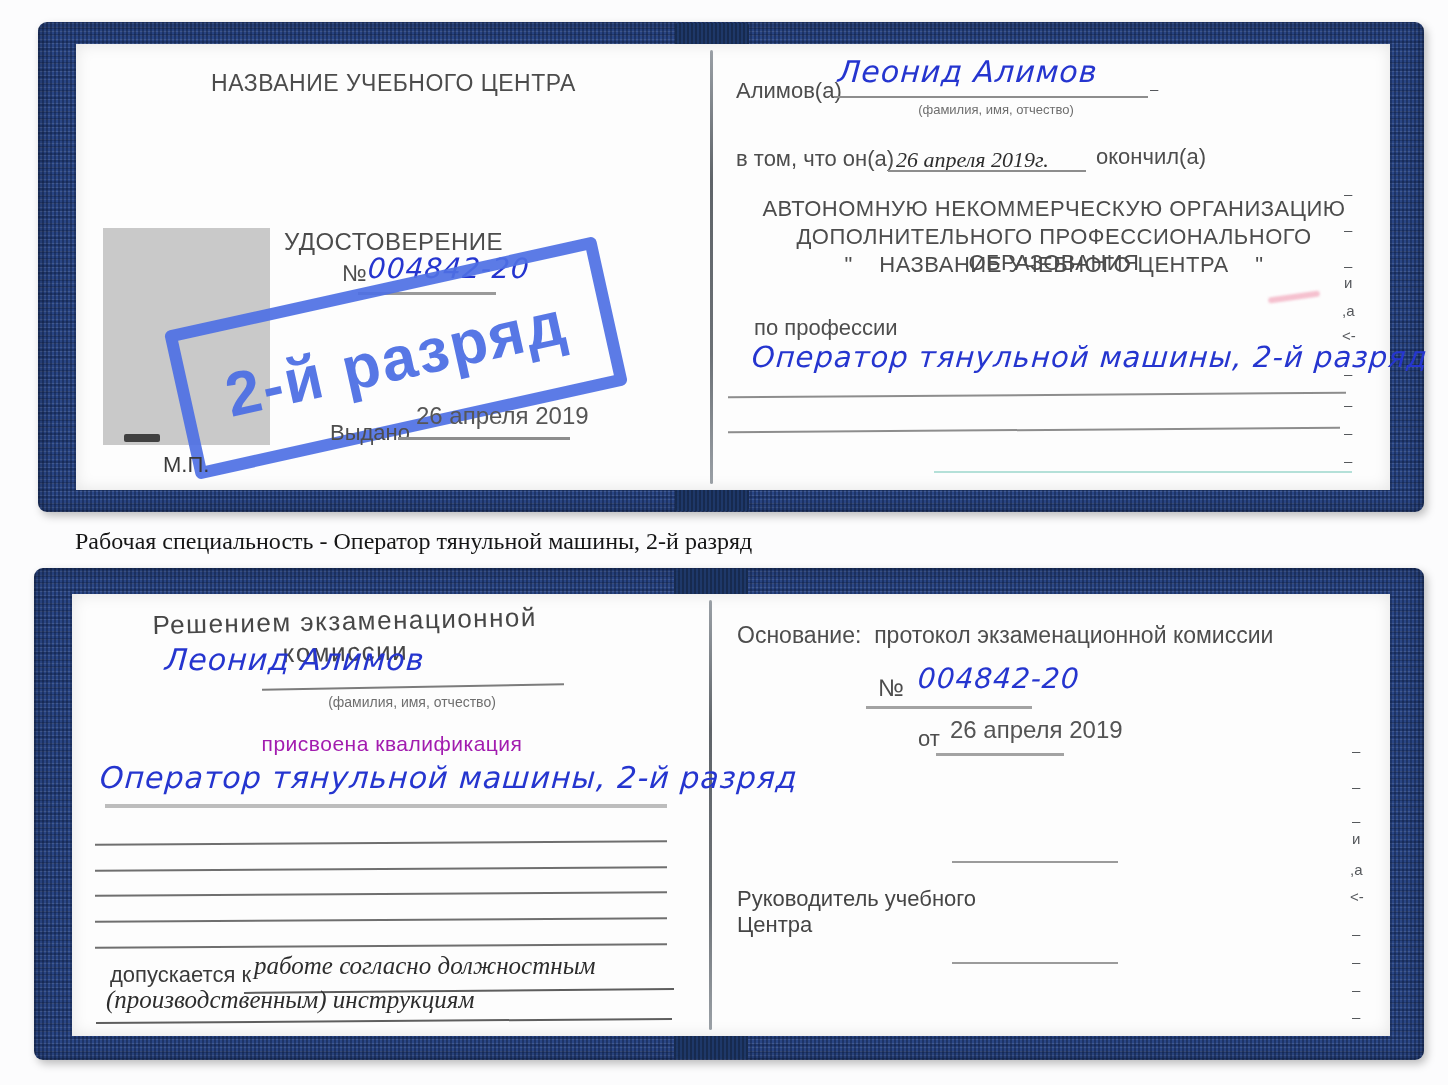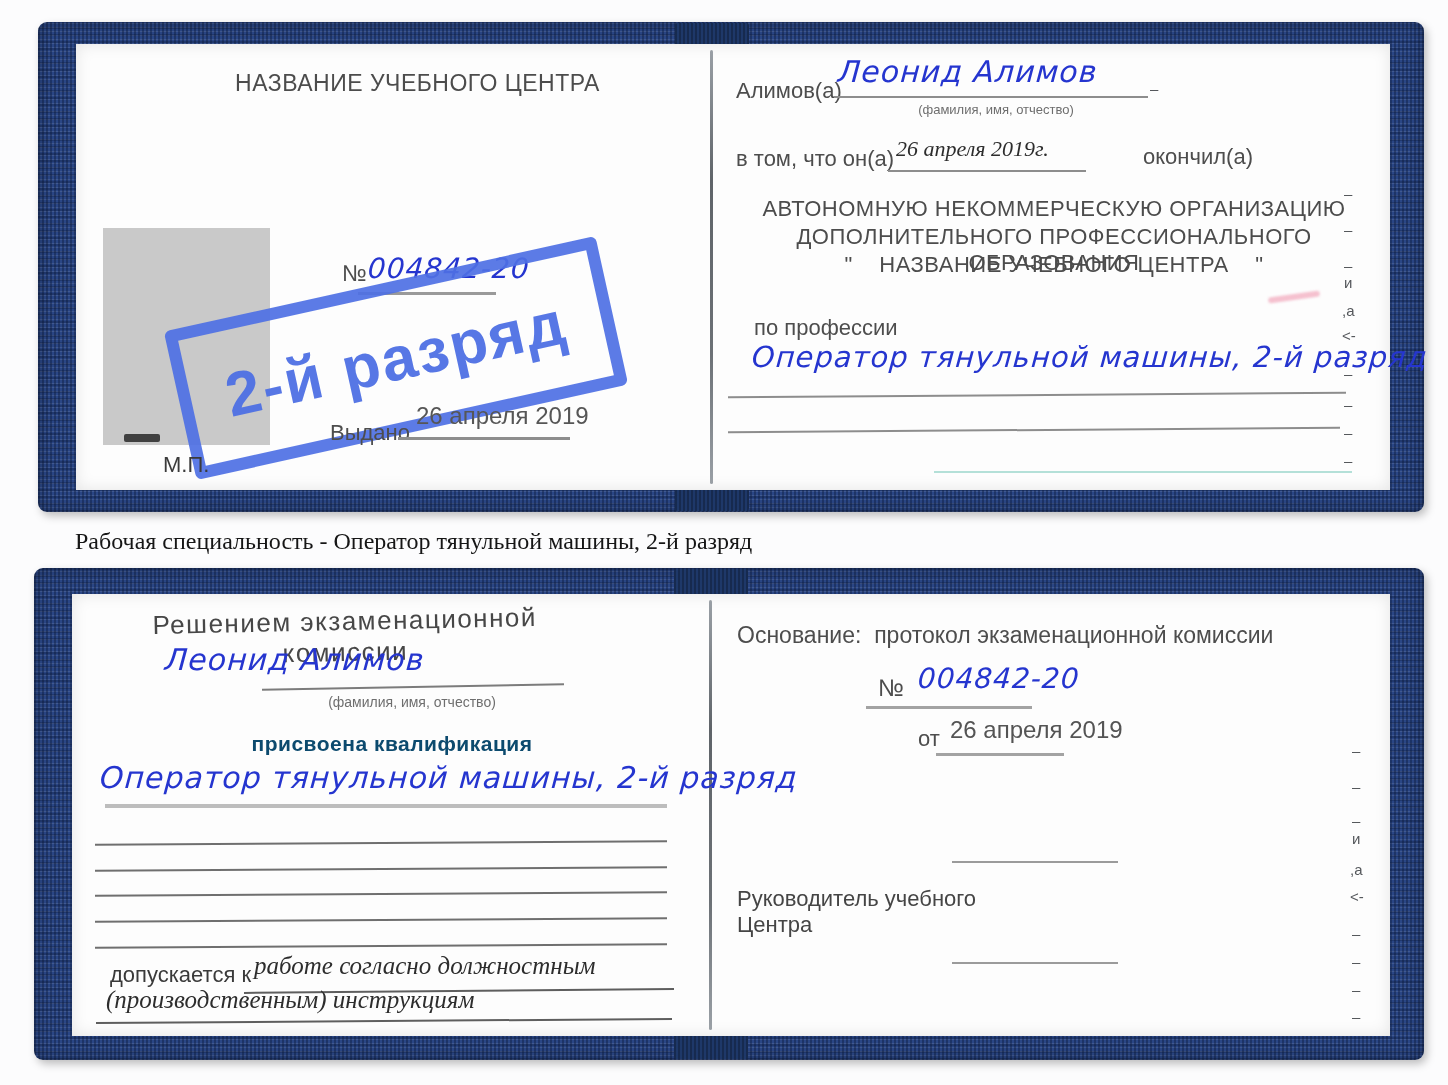--- a/index.html
+++ b/index.html
@@ -64,24 +64,25 @@
 <body>
 
 <div class="cover" style="left:38px;top:22px;width:1386px;height:490px;">
   <div class="tab" style="left:637px;top:1px;"></div>
   <div class="tab" style="left:637px;top:455px;"></div>
 
   <div class="pages" style="left:38px;top:22px;width:1314px;height:446px;">
 
     <div class="fold" style="left:634px;"></div>
 
-    <div class="title" style="left:0;top:26px;width:635px;padding-left:24px;">НАЗВАНИЕ УЧЕБНОГО ЦЕНТРА</div>
+    <div class="title" style="left:0;top:26px;width:635px;">НАЗВАНИЕ УЧЕБНОГО ЦЕНТРА</div>
 
     <div class="photo" style="left:27px;top:184px;width:167px;height:217px;"></div>
 
+    <div class="title" style="left:0;top:184px;width:635px;font-size:24px;">УДОСТОВЕРЕНИЕ</div>
 
     <div class="lbl" style="left:266px;top:216px;font-size:23px;">№</div>
     <div class="ink" style="left:292px;top:208px;font-size:28px;">004842-20</div>
     <div class="hline" style="left:282px;top:248px;width:138px;height:3px;background:#9a9a9a;"></div>
 
     <div class="smudge-dark" style="left:48px;top:390px;width:36px;height:8px;"></div>
 
     <div class="stamp" style="left:99px;top:238px;width:418px;height:128px;">
       <span>2-й разряд</span>
     </div>
@@ -92,23 +93,23 @@
 
     <div class="lbl" style="left:87px;top:408px;color:#3b3b3b;">М.П.</div>
 
     <div class="lbl" style="left:660px;top:34px;">Алимов(а)</div>
     <div class="ink" style="left:762px;top:10px;font-size:30px;">Леонид Алимов</div>
     <div class="hline" style="left:758px;top:52px;width:314px;"></div>
     <div class="lbl-sm" style="left:770px;top:58px;width:300px;">(фамилия, имя, отчество)</div>
     <div class="edge-mark" style="left:1074px;top:36px;">–</div>
 
     <div class="lbl" style="left:660px;top:102px;">в том, что он(а)</div>
-    <div class="ink-serif" style="left:820px;top:92px;font-size:22px;">26 апреля 2019г.</div>
+    <div class="ink-serif" style="left:820px;top:103px;font-size:22px;">26 апреля 2019г.</div>
     <div class="hline" style="left:812px;top:126px;width:198px;"></div>
-    <div class="lbl" style="left:1067px;top:100px;text-align:center;">окончил(а)</div>
+    <div class="lbl" style="left:1020px;top:100px;text-align:center;">окончил(а)</div>
 
     <div class="title" style="left:642px;top:180px;width:672px;font-size:22px;">ДОПОЛНИТЕЛЬНОГО ПРОФЕССИОНАЛЬНОГО ОБРАЗОВАНИЯ</div>
     <div class="title" style="left:642px;top:152px;width:672px;font-size:22px;">АВТОНОМНУЮ НЕКОММЕРЧЕСКУЮ ОРГАНИЗАЦИЮ</div>
     <div class="title" style="left:642px;top:208px;width:672px;font-size:22px;white-space:pre;">"    НАЗВАНИЕ УЧЕБНОГО ЦЕНТРА    "</div>
 
     <div class="smudge-pink" style="left:1192px;top:250px;width:52px;height:6px;transform:rotate(-8deg);"></div>
 
     <div class="lbl" style="left:678px;top:271px;">по профессии</div>
     <div class="ink" style="left:676px;top:296px;font-size:29px;">Оператор тянульной машины, 2-й разряд</div>
     <div class="hline" style="left:652px;top:350px;width:618px;transform:rotate(-.4deg);"></div>
@@ -137,21 +138,21 @@
   <div class="pages" style="left:38px;top:26px;width:1318px;height:442px;">
 
     <div class="fold" style="left:637px;"></div>
 
     <div class="title" style="left:50px;top:12px;width:446px;font-size:26px;letter-spacing:1.5px;transform:rotate(-1.2deg);color:#474747;">Решением экзаменационной комиссии</div>
 
     <div class="ink" style="left:93px;top:48px;font-size:30px;">Леонид Алимов</div>
     <div class="hline" style="left:190px;top:92px;width:302px;transform:rotate(-1deg);background:#7c7c7c;"></div>
     <div class="lbl-sm" style="left:190px;top:100px;width:300px;font-size:14px;">(фамилия, имя, отчество)</div>
 
-    <div class="title" style="left:150px;top:138px;width:340px;font-size:21px;color:#0c4a6e;font-weight:bold;">присвоена квалификация</div>
+    <div class="title" style="left:150px;top:138px;width:340px;font-size:21px;color:#a21caf;">присвоена квалификация</div>
 
     <div class="ink" style="left:28px;top:166px;font-size:30px;">Оператор тянульной машины, 2-й разряд</div>
     <div class="hline" style="left:33px;top:210px;width:562px;height:4px;background:#bdbdbd;"></div>
 
     <div class="hline" style="left:23px;top:248px;width:572px;background:#6f6f6f;transform:rotate(-.35deg);"></div>
     <div class="hline" style="left:23px;top:274px;width:572px;background:#6f6f6f;transform:rotate(-.35deg);"></div>
     <div class="hline" style="left:23px;top:299px;width:572px;background:#6f6f6f;transform:rotate(-.35deg);"></div>
     <div class="hline" style="left:23px;top:325px;width:572px;background:#6f6f6f;transform:rotate(-.35deg);"></div>
     <div class="hline" style="left:23px;top:351px;width:572px;background:#6f6f6f;transform:rotate(-.35deg);"></div>
 

